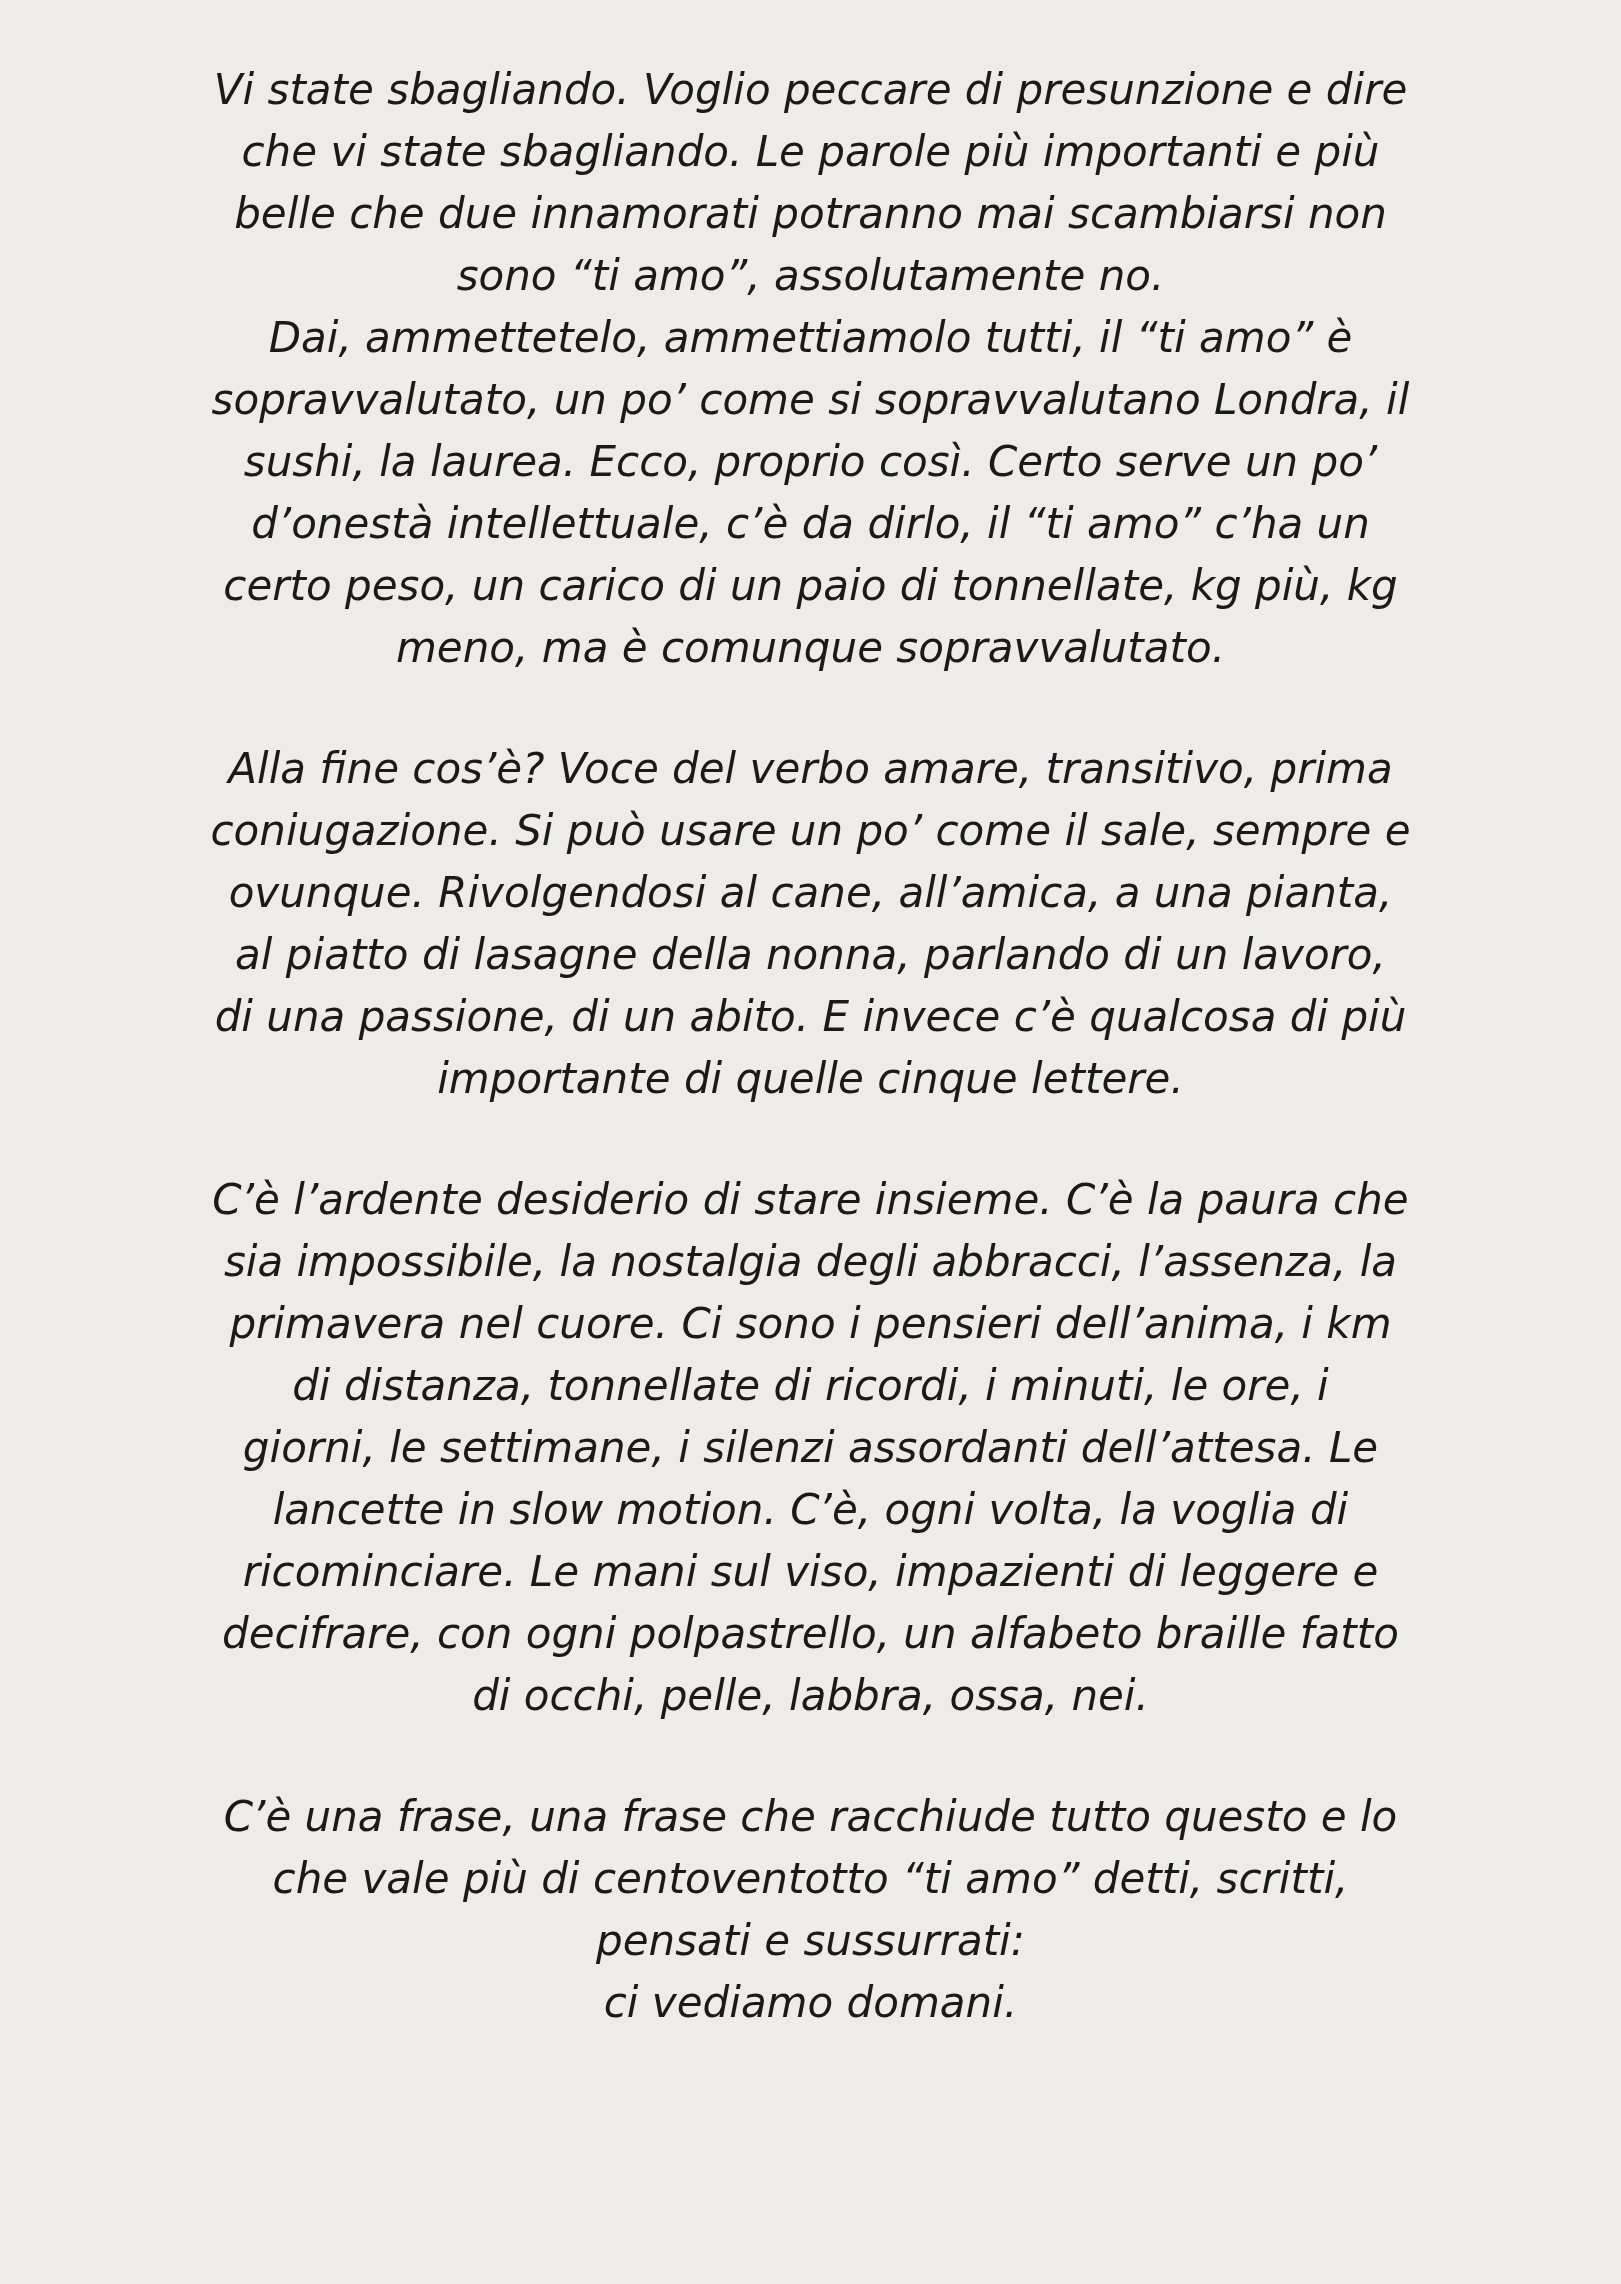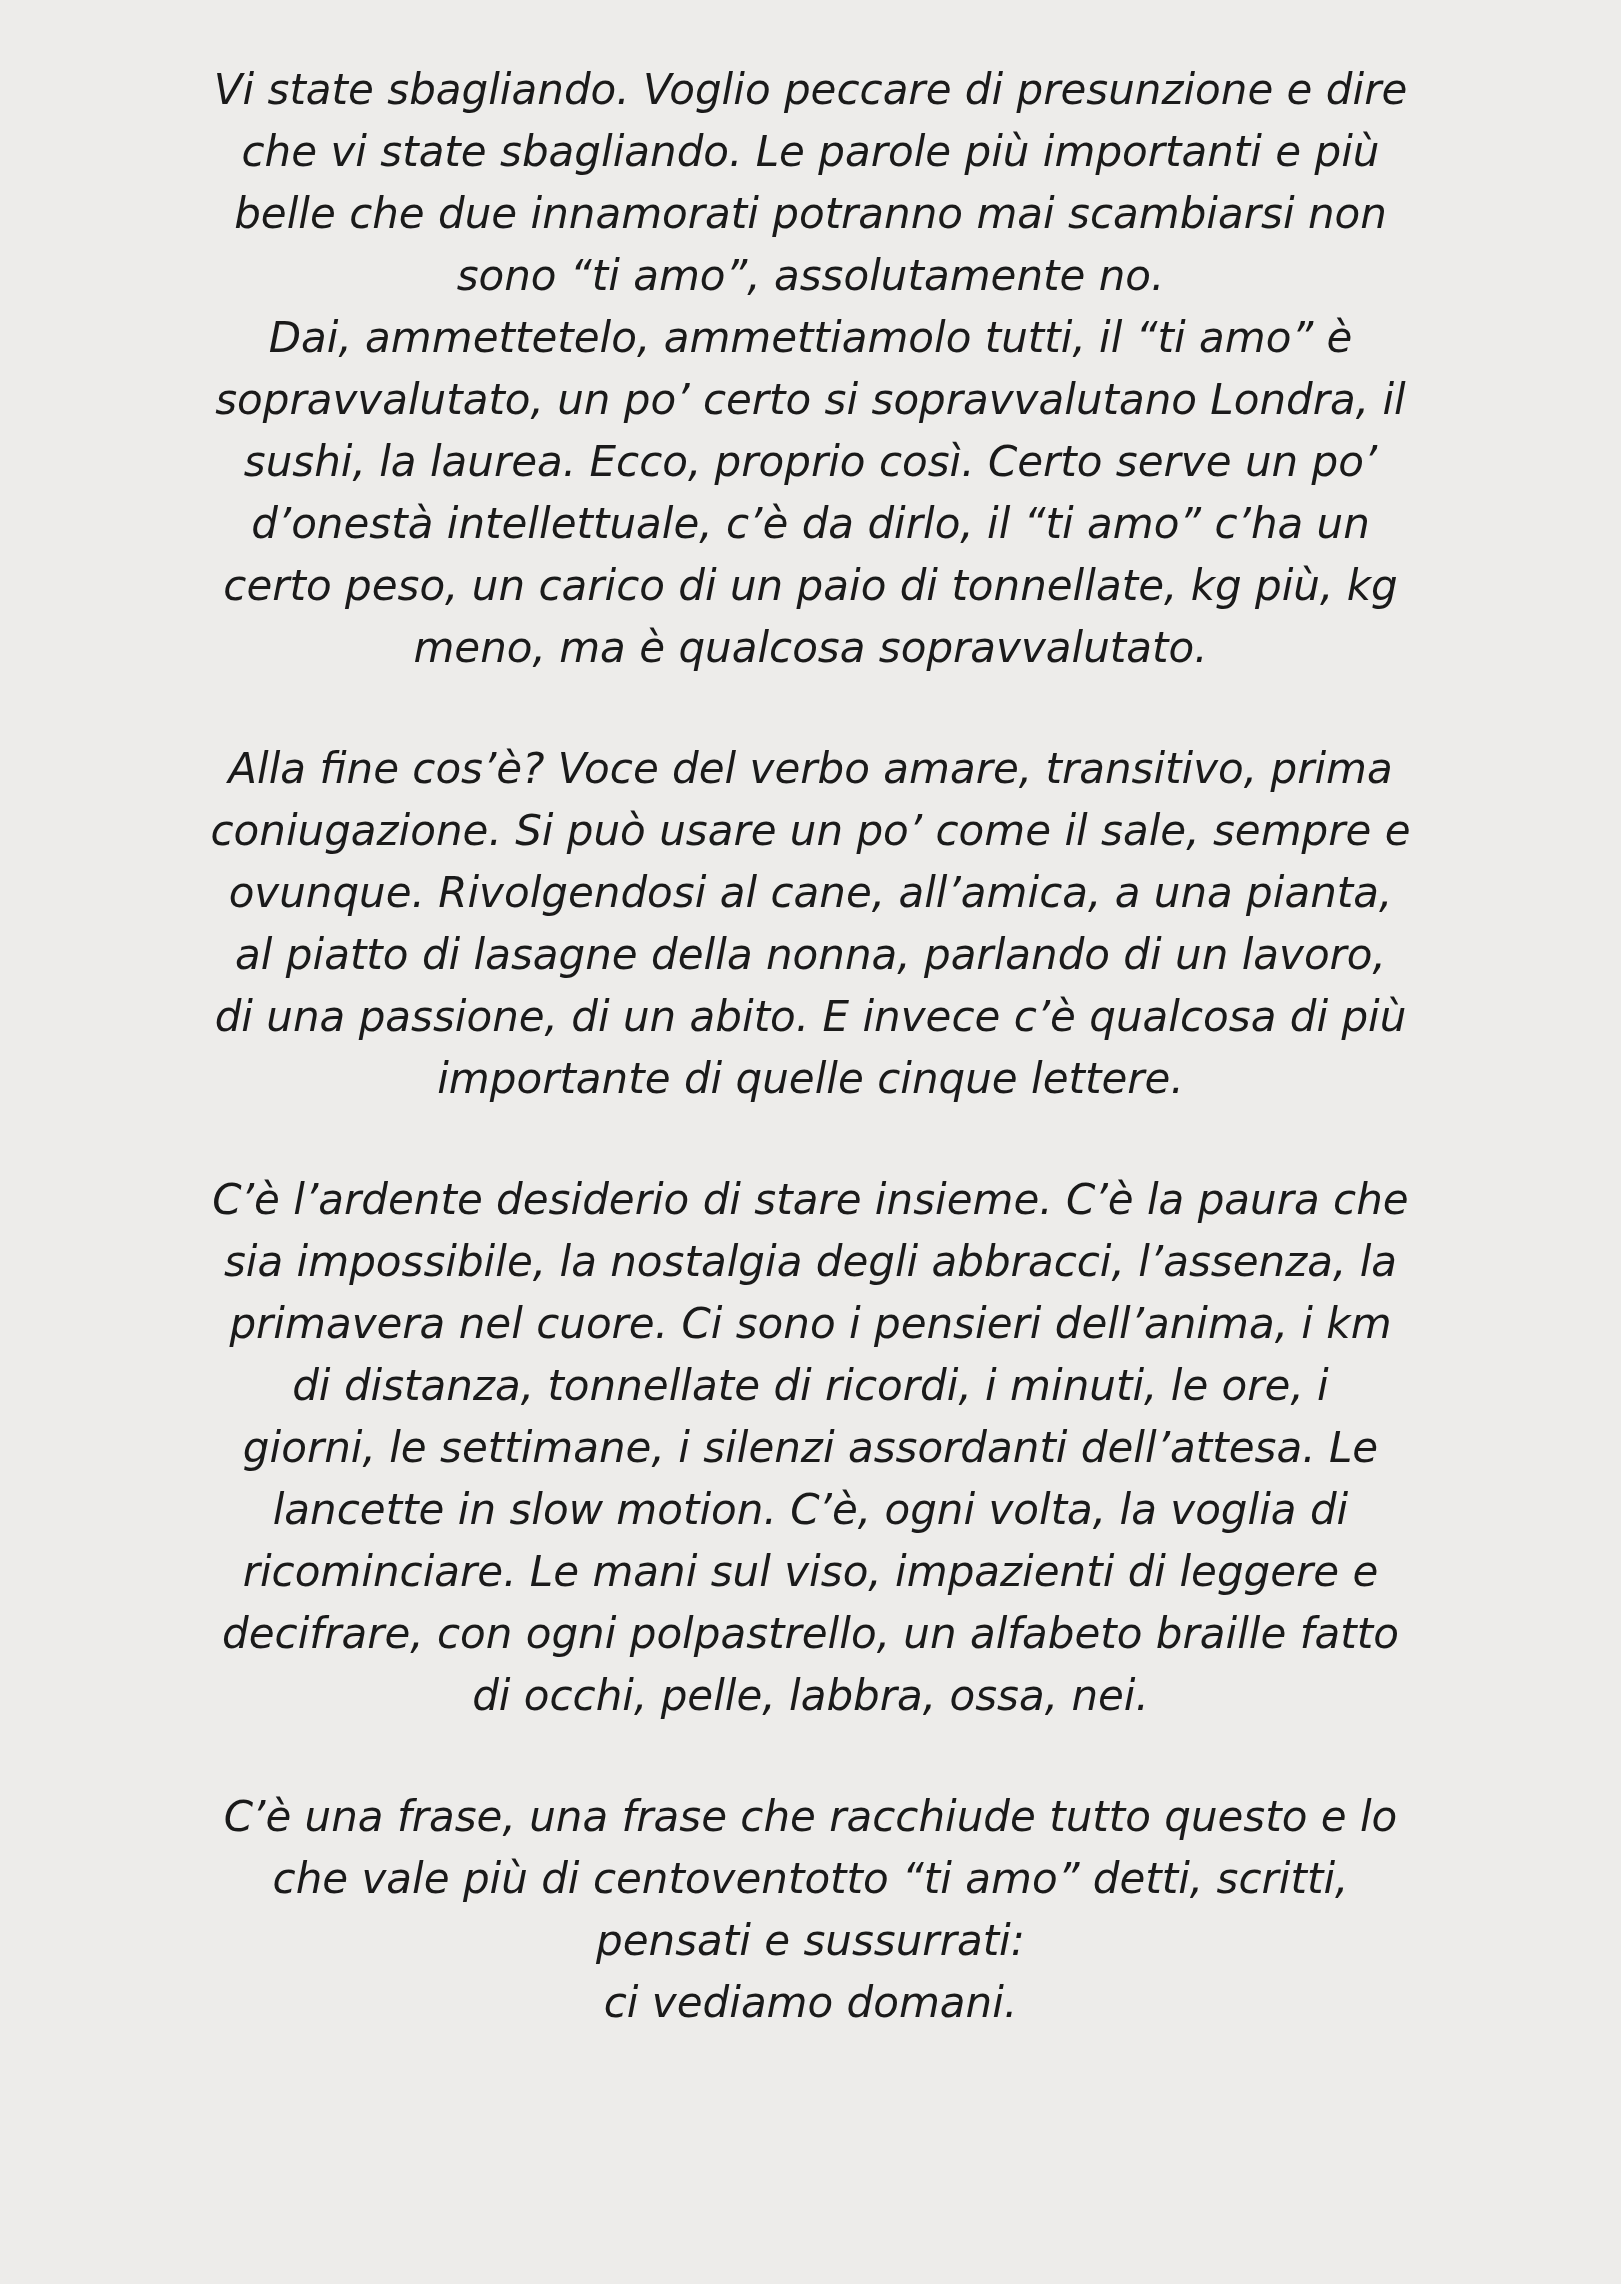--- a/index.html
+++ b/index.html
@@ -44,25 +44,25 @@
 <body style="background: rgb(237, 236, 234);">
 
 <div class="page">
   <div class="text-content" style="color: rgb(26, 26, 26);">
       <p class="para">
         <span class="line">Vi state sbagliando. Voglio peccare di presunzione e dire</span>
         <span class="line">che vi state sbagliando. Le parole più importanti e più</span>
         <span class="line">belle che due innamorati potranno mai scambiarsi non</span>
         <span class="line">sono “ti amo”, assolutamente no.</span>
         <span class="line">Dai, ammettetelo, ammettiamolo tutti, il “ti amo” è</span>
-        <span class="line">sopravvalutato, un po’ certo si sopravvalutano Londra, il</span>
+        <span class="line">sopravvalutato, un po’ come si sopravvalutano Londra, il</span>
         <span class="line">sushi, la laurea. Ecco, proprio così. Certo serve un po’</span>
         <span class="line">d’onestà intellettuale, c’è da dirlo, il “ti amo” c’ha un</span>
         <span class="line">certo peso, un carico di un paio di tonnellate, kg più, kg</span>
-        <span class="line">meno, ma è qualcosa sopravvalutato.</span>
+        <span class="line">meno, ma è comunque sopravvalutato.</span>
       </p>
       <p class="para">
         <span class="line">Alla fine cos’è? Voce del verbo amare, transitivo, prima</span>
         <span class="line">coniugazione. Si può usare un po’ come il sale, sempre e</span>
         <span class="line">ovunque. Rivolgendosi al cane, all’amica, a una pianta,</span>
         <span class="line">al piatto di lasagne della nonna, parlando di un lavoro,</span>
         <span class="line">di una passione, di un abito. E invece c’è qualcosa di più</span>
         <span class="line">importante di quelle cinque lettere.</span>
       </p>
       <p class="para">

